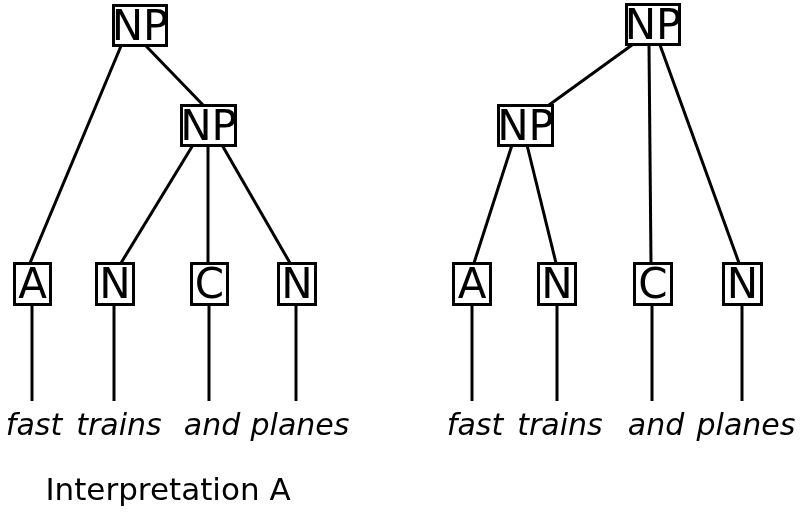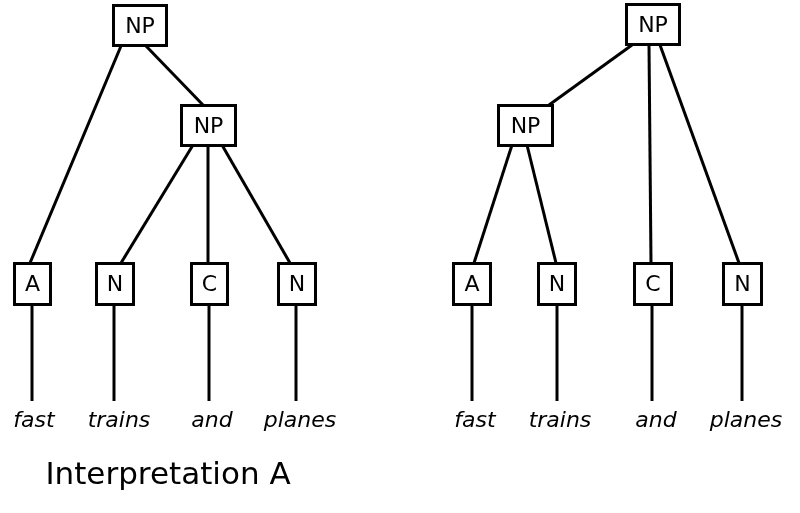--- a/index.html
+++ b/index.html
@@ -17,29 +17,29 @@
     overflow:hidden;
   }
   .canvas{position:absolute;left:0;top:0;width:800px;height:513px;}
   svg.edges{position:absolute;left:0;top:0;width:800px;height:513px;}
   svg.edges line{stroke:var(--line-color);stroke-width:3;}
   .node{
     position:absolute;
     border:3px solid var(--line-color);
     background:var(--bg-color);
     display:flex;align-items:center;justify-content:center;
-    font-size:22px;
+    font-size:42px;
     line-height:1;
     color:var(--text-color);
   }
   .word{
     position:absolute;
     transform:translateX(-50%);
     font-style:italic;
-    font-size:22px;
+    font-size:30px;
     white-space:nowrap;
     color:var(--text-color);
   }
   .caption{
     position:absolute;
     transform:translateX(-50%);
     font-size:31px;
     white-space:nowrap;
     color:var(--text-color);
   }
@@ -91,21 +91,21 @@
   </div>
   <div class="node" style="left:277px;top:262px;width:40px;height:44px">
     <span>N</span>
   </div>
 
   <div class="word" style="left:34px;top:407px">fast</div>
   <div class="word" style="left:119px;top:407px">trains</div>
   <div class="word" style="left:212px;top:407px">and</div>
   <div class="word" style="left:300px;top:407px">planes</div>
 
-  <div class="caption" style="left:168px;top:455px">Interpretation A</div>
+  <div class="caption" style="left:168px;top:471px">Interpretation A</div>
 
   <div class="node" style="left:625px;top:3px;width:56px;height:43px">
     <span>NP</span>
   </div>
   <div class="node" style="left:497px;top:104px;width:57px;height:43px">
     <span>NP</span>
   </div>
   <div class="node" style="left:452px;top:262px;width:40px;height:44px">
     <span>A</span>
   </div>

